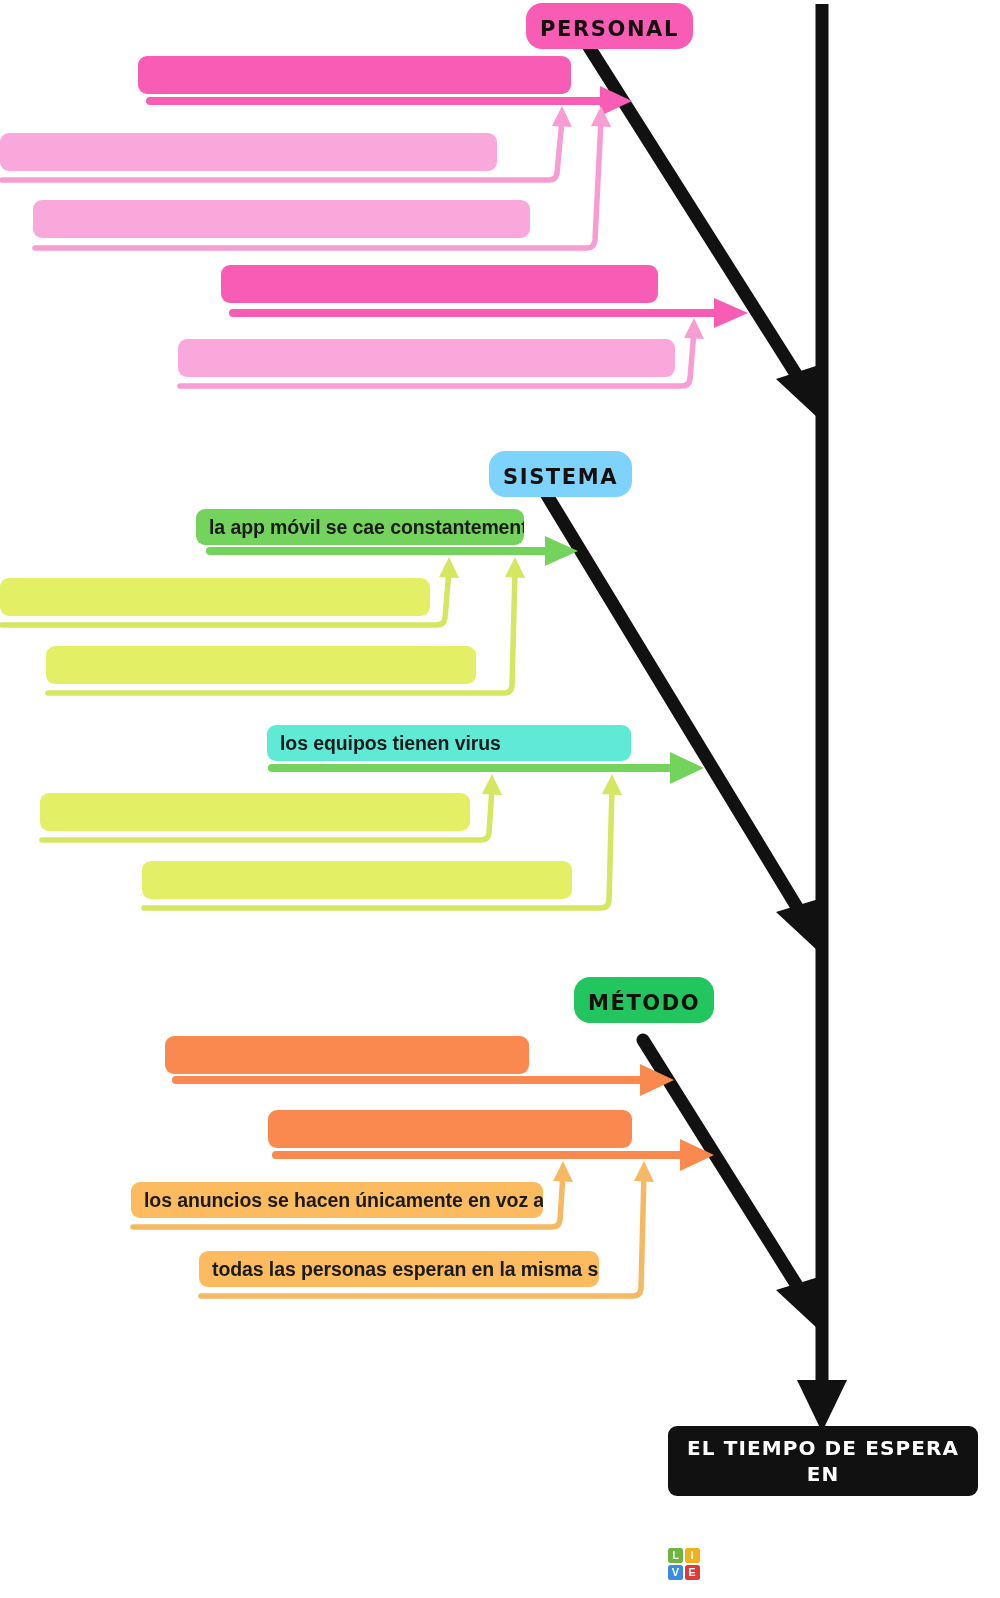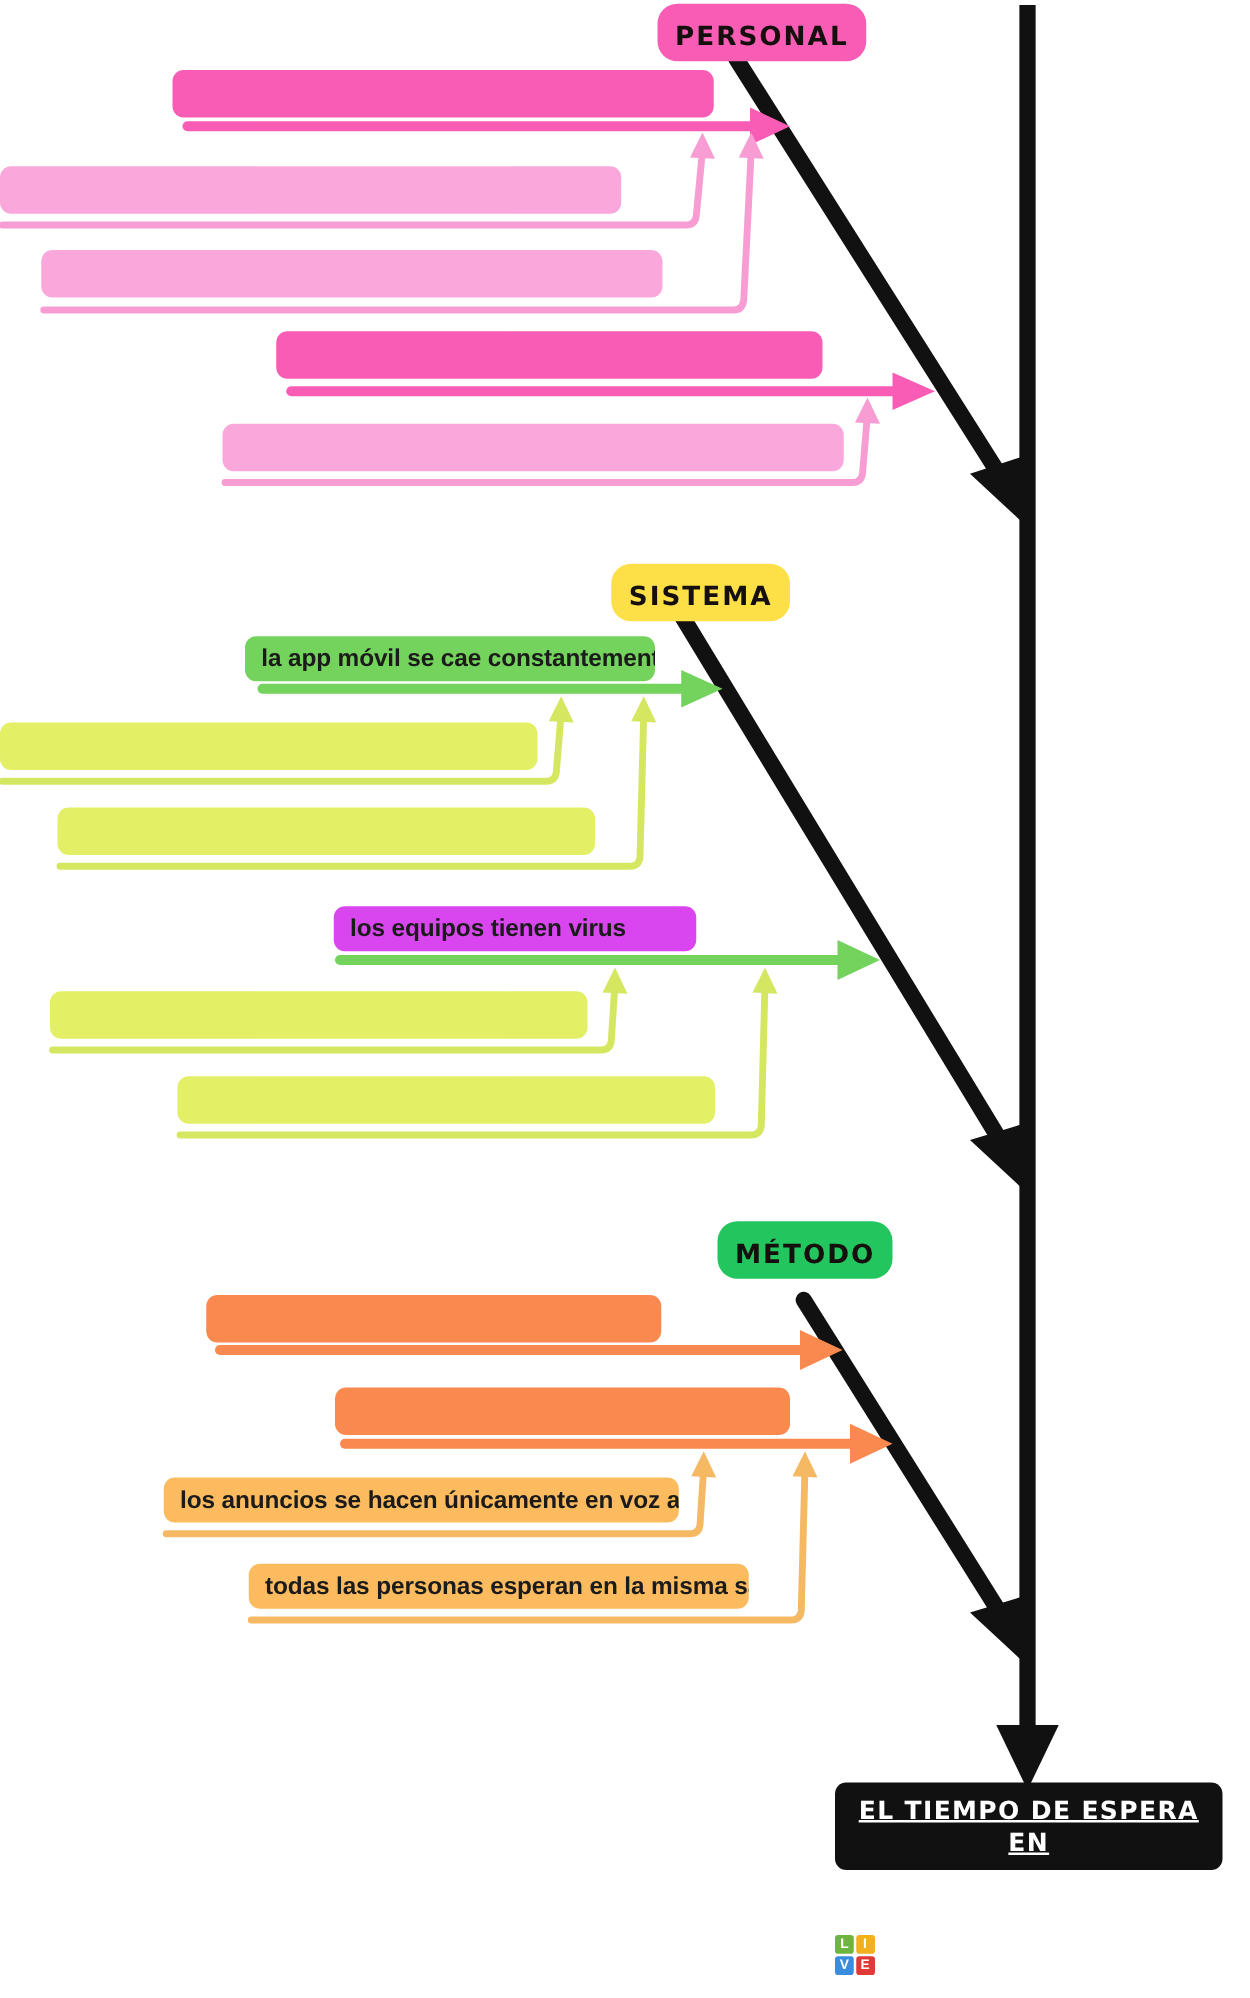--- a/index.html
+++ b/index.html
@@ -64,21 +64,21 @@
     letter-spacing: 1.1px;
     line-height: 1.32;
     text-align: center;
     display: flex;
     flex-direction: column;
     justify-content: center;
     align-items: center;
     box-sizing: border-box;
     padding: 8px 12px;
   }
-  .effect-box span { display: block; text-decoration: underline; }
+  .effect-box span { display: block; }
   #logo {
     position: absolute;
     left: 668px;
     top: 1548px;
     display: flex;
     align-items: center;
     gap: 4px;
   }
   #logo-squares {
     display: grid;
@@ -183,34 +183,34 @@
       <path d="M 133 1227 L 552 1227 Q 559 1227 560 1220 L 563 1174" fill="none" stroke="#f5b963" stroke-width="5.5" stroke-linejoin="round" stroke-linecap="round"></path>
       <polygon points="553,1181 563,1161 573,1182" fill="#f5b963"></polygon>
 
       <path d="M 201 1296 L 633 1296 Q 640 1296 641 1289 L 644 1174" fill="none" stroke="#f5b963" stroke-width="5.5" stroke-linejoin="round" stroke-linecap="round"></path>
       <polygon points="634,1181 644,1161 654,1182" fill="#f5b963"></polygon>
     </g>
   </svg>
 
   <div class="cat-label" style="left:526px; top:3px; background:#f95cb5;">PERSONAL</div>
 
-  <div class="cat-label" style="left:489px; top:451px; background:#fde047;">SISTEMA</div>
+  <div class="cat-label" style="left:489px; top:451px; background:#7dd3fc;">SISTEMA</div>
 
   <div class="cat-label" style="left:574px; top:977px; background:#22c55e;">MÉTODO</div>
 
   <div class="cause-box" style="left:138px; top:56px; width:433px; height:38px; background:#f95cb5;"></div>
   <div class="cause-box" style="left:0px; top:133px; width:497px; height:38px; background:#faa8dc;"></div>
   <div class="cause-box" style="left:33px; top:200px; width:497px; height:38px; background:#faa8dc;"></div>
   <div class="cause-box" style="left:221px; top:265px; width:437px; height:38px; background:#f95cb5;"></div>
   <div class="cause-box" style="left:178px; top:339px; width:497px; height:38px; background:#faa8dc;"></div>
 
   <div class="cause-box" style="left:196px; top:509px; width:328px; height:36px; background:#74d35c;">la app móvil se cae constantemente</div>
   <div class="cause-box" style="left:0px; top:578px; width:430px; height:38px; background:#e3f065;"></div>
   <div class="cause-box" style="left:46px; top:646px; width:430px; height:38px; background:#e3f065;"></div>
-  <div class="cause-box" style="left:267px; top:725px; width:290px; height:36px; background:#d946ef;">los equipos tienen virus</div>
+  <div class="cause-box" style="left:267px; top:725px; width:364px; height:36px; background:#5eead4;">los equipos tienen virus</div>
   <div class="cause-box" style="left:40px; top:793px; width:430px; height:38px; background:#e3f065;"></div>
   <div class="cause-box" style="left:142px; top:861px; width:430px; height:38px; background:#e3f065;"></div>
 
   <div class="cause-box" style="left:165px; top:1036px; width:364px; height:38px; background:#f9894e;"></div>
   <div class="cause-box" style="left:268px; top:1110px; width:364px; height:38px; background:#f9894e;"></div>
   <div class="cause-box" style="left:131px; top:1182px; width:412px; height:36px; background:#fbbb5e;">los anuncios se hacen únicamente en voz alta</div>
   <div class="cause-box" style="left:199px; top:1251px; width:400px; height:36px; background:#fbbb5e;">todas las personas esperan en la misma sala</div>
 
   <div class="effect-box" style="left:668px; top:1426px; width:310px; height:70px;">
     <span>EL TIEMPO DE ESPERA EN</span>

